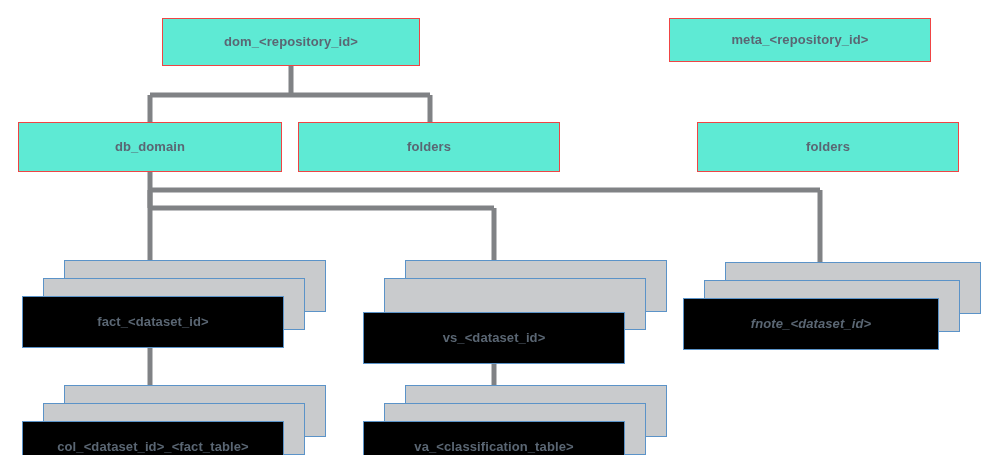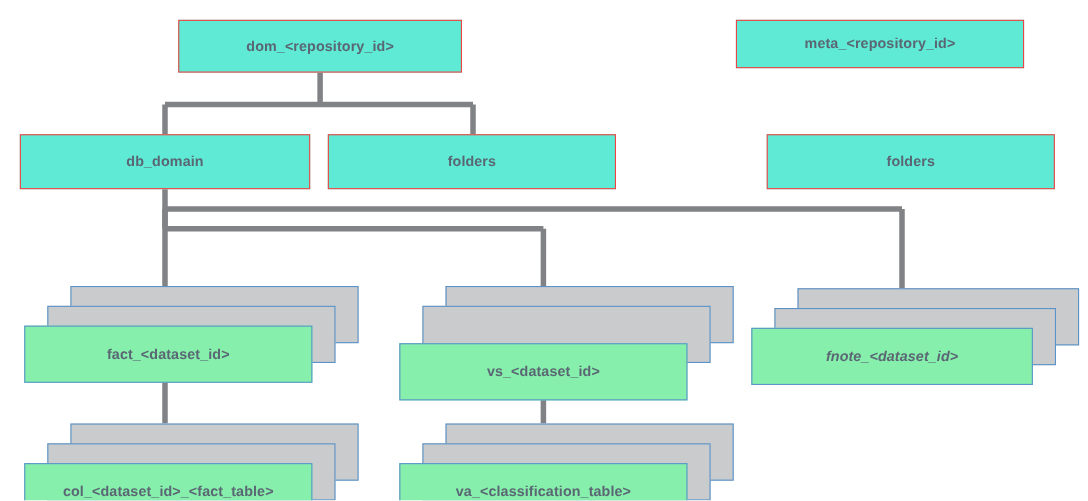--- a/index.html
+++ b/index.html
@@ -50,21 +50,21 @@
   }
   .stack .shadow-card {
     position: absolute;
     box-sizing: border-box;
     background: #c9cbcd;
     border: 1px solid #5b93c8;
   }
   .stack .front-card {
     position: absolute;
     box-sizing: border-box;
-    background: #86efac;
+    background: #000000;
     border: 1px solid #5b93c8;
     display: flex;
     align-items: center;
     justify-content: center;
     text-align: center;
   }
 </style>
 </head>
 <body>
 

